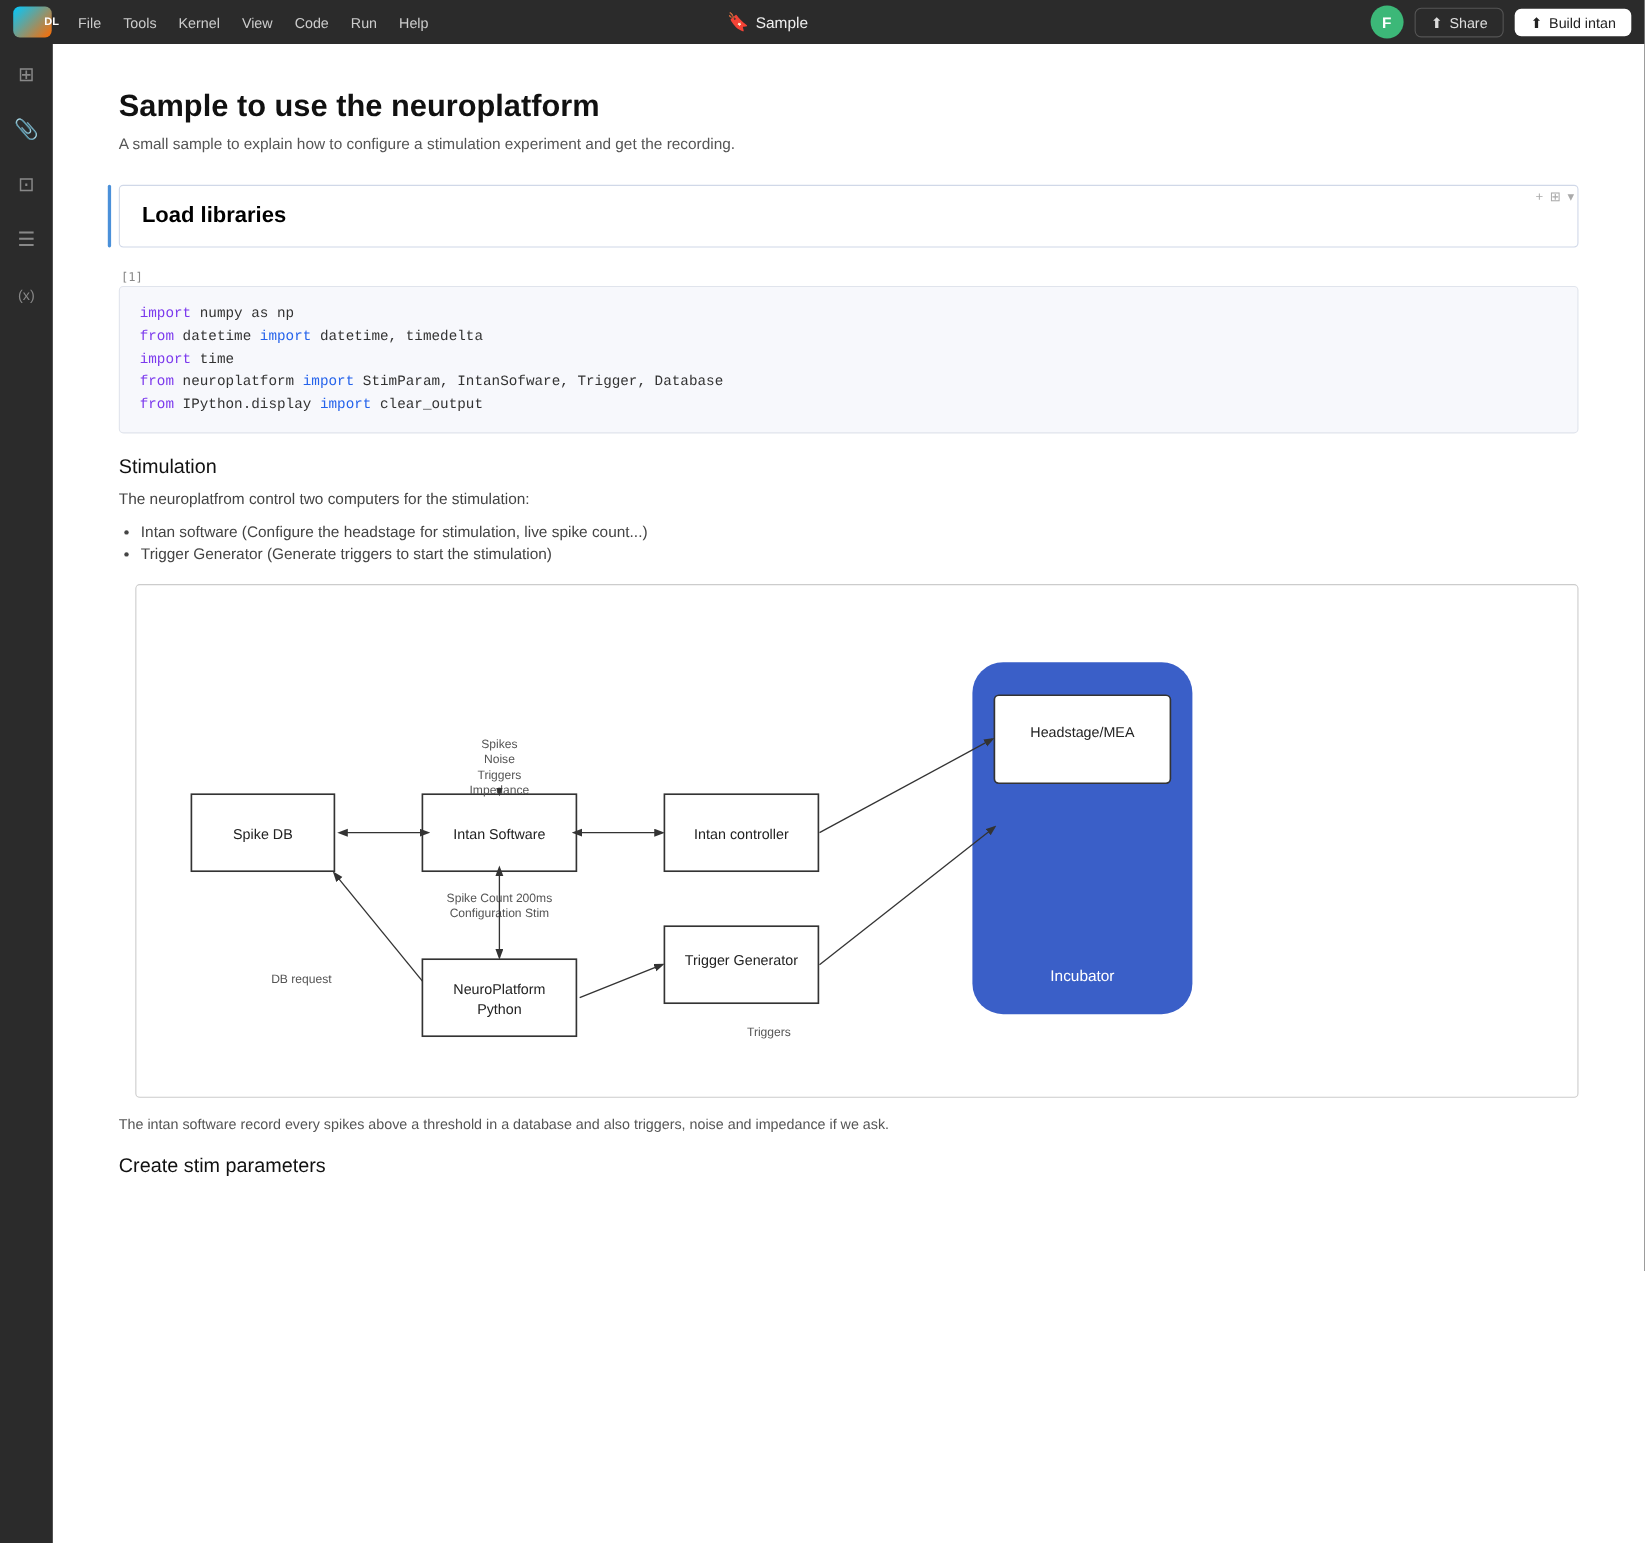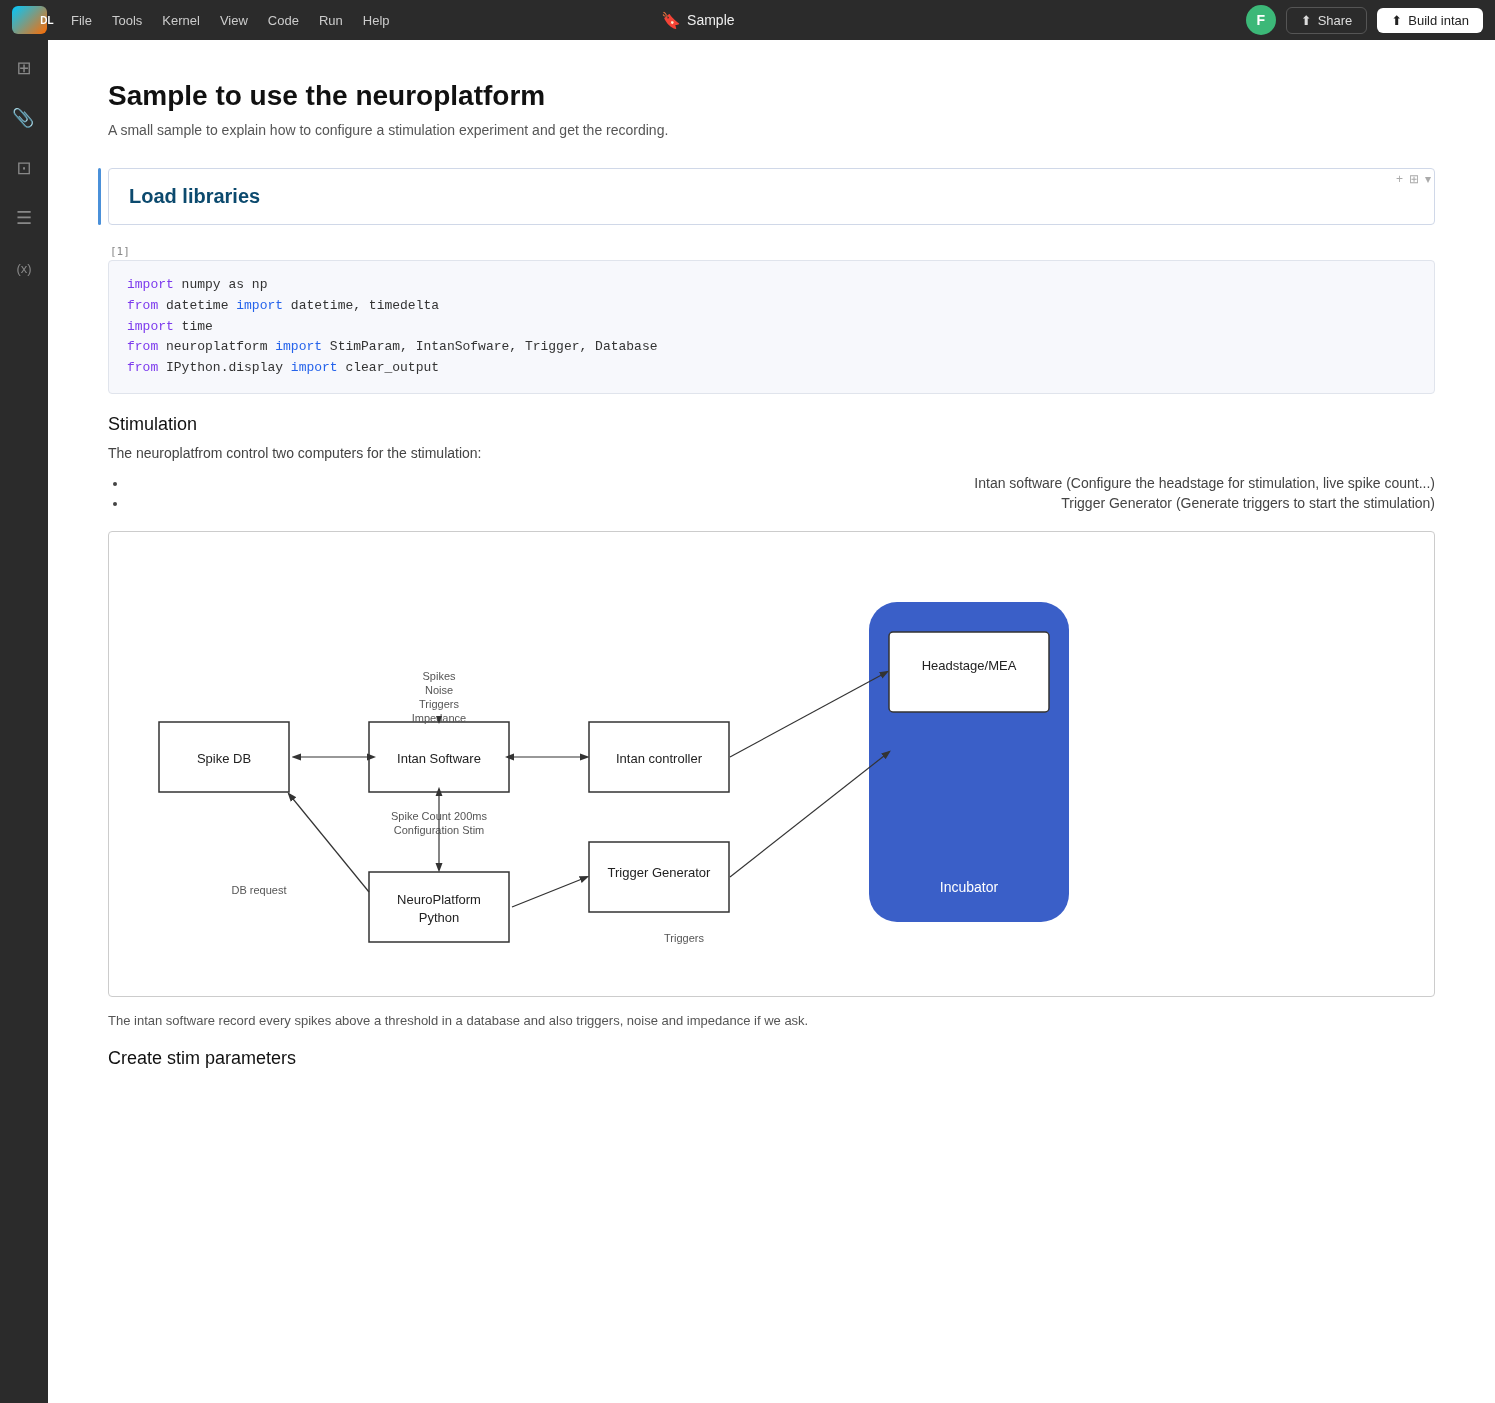--- a/index.html
+++ b/index.html
@@ -134,21 +134,21 @@
 
     .markdown-cell {
       border: 1px solid #d0d8e8;
       border-radius: 4px;
       padding: 16px 20px;
       background: #fff;
     }
     .markdown-cell h2 {
       font-size: 20px;
       font-weight: 700;
-      color: #0c4a6e;
+      color: #000000;
     }
 
     
     .code-cell-wrapper {
       margin-bottom: 20px;
     }
     .cell-execution-count {
       font-size: 11px;
       color: #888;
       font-family: monospace;
@@ -176,36 +176,36 @@
       margin-bottom: 10px;
     }
     .section-text {
       font-size: 14px;
       color: #444;
       margin-bottom: 14px;
     }
     .bullet-list {
       margin-left: 20px;
       margin-bottom: 20px;
-      text-align: right;
     }
     .bullet-list li {
       font-size: 14px;
       color: #444;
       margin-bottom: 4px;
       list-style: disc;
     }
 
     
     .diagram-container {
       border: 1px solid #ccc;
       border-radius: 4px;
       padding: 20px;
       margin-bottom: 16px;
       background: #fff;
+      margin-left: 15px;
     }
     .diagram-caption {
       font-size: 13px;
       color: #555;
       margin-bottom: 20px;
     }
   </style>
 </head>
 <body>
 

